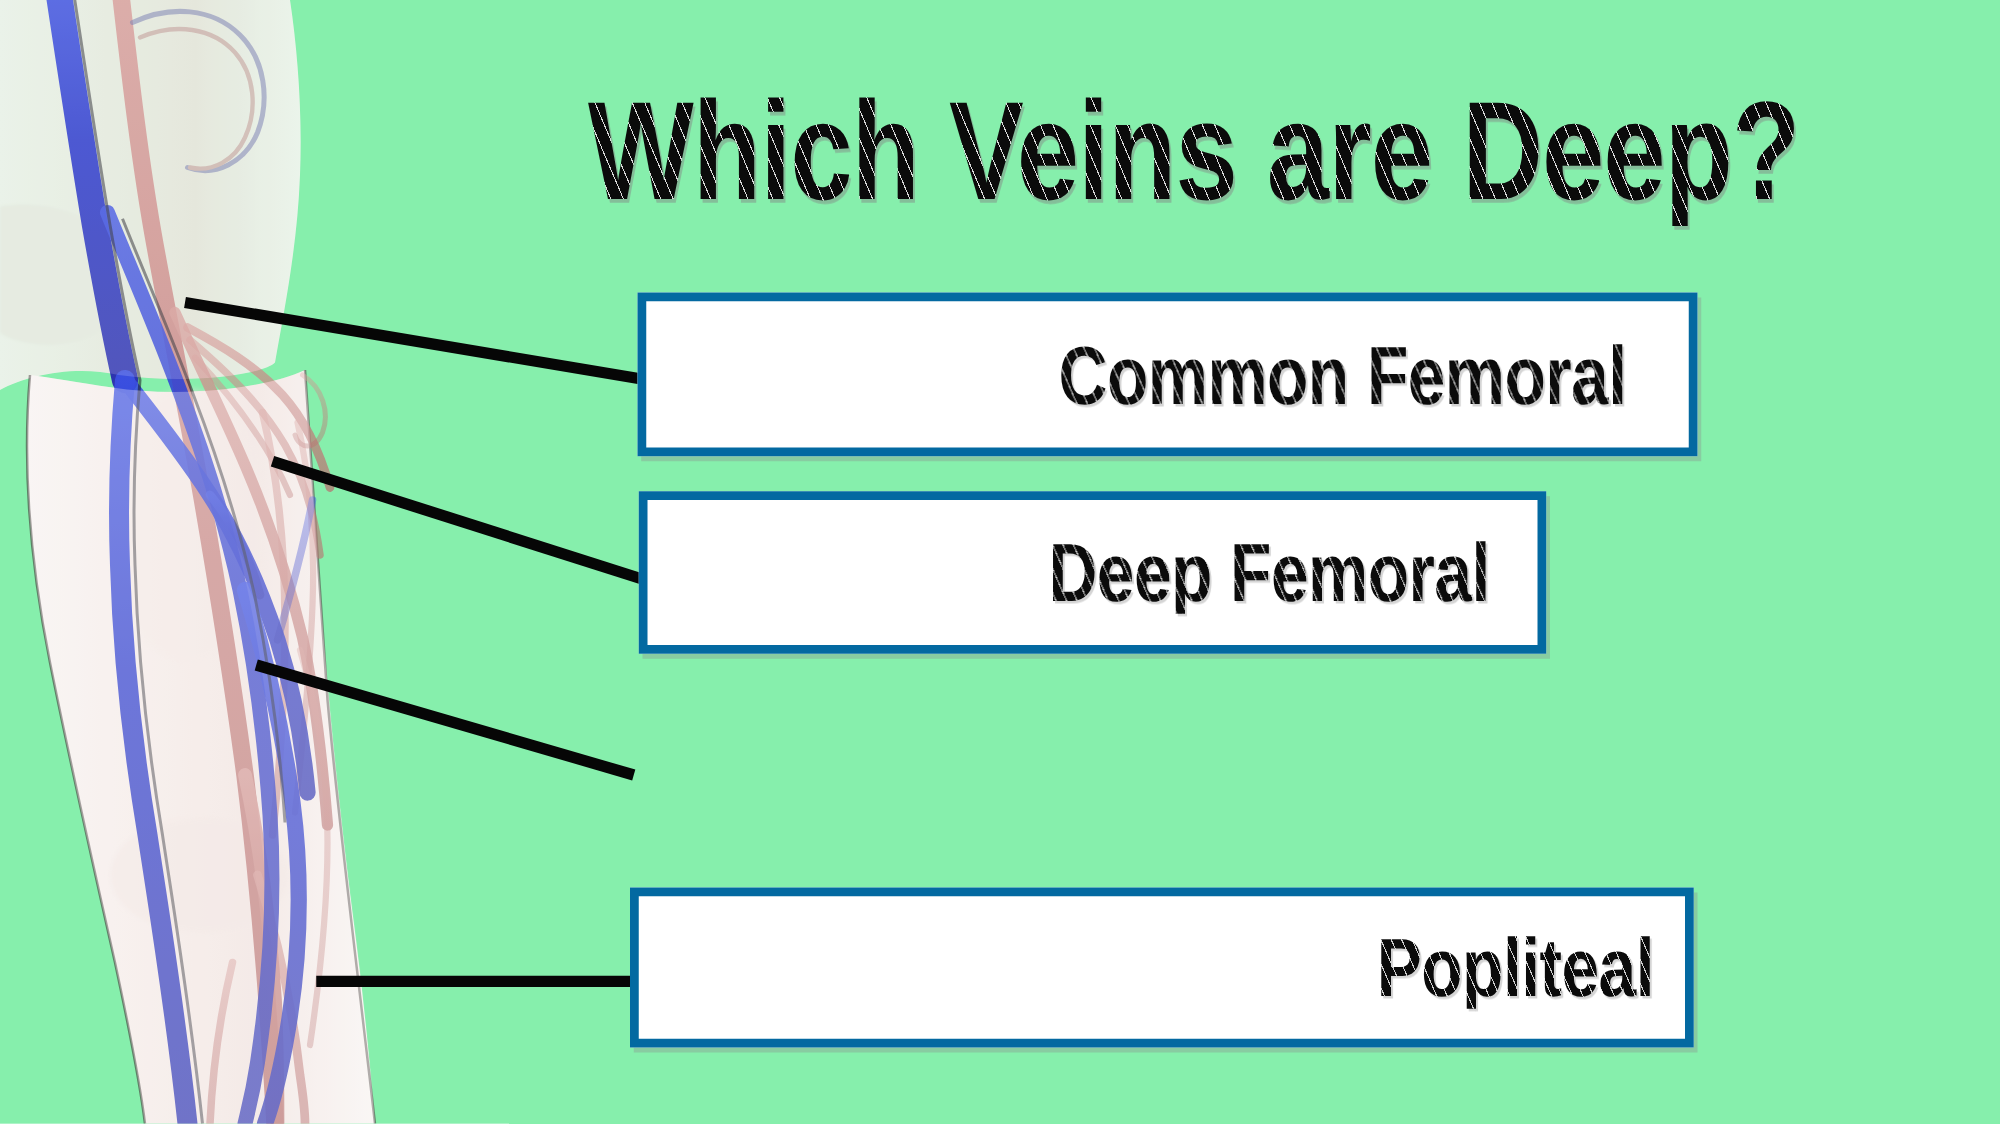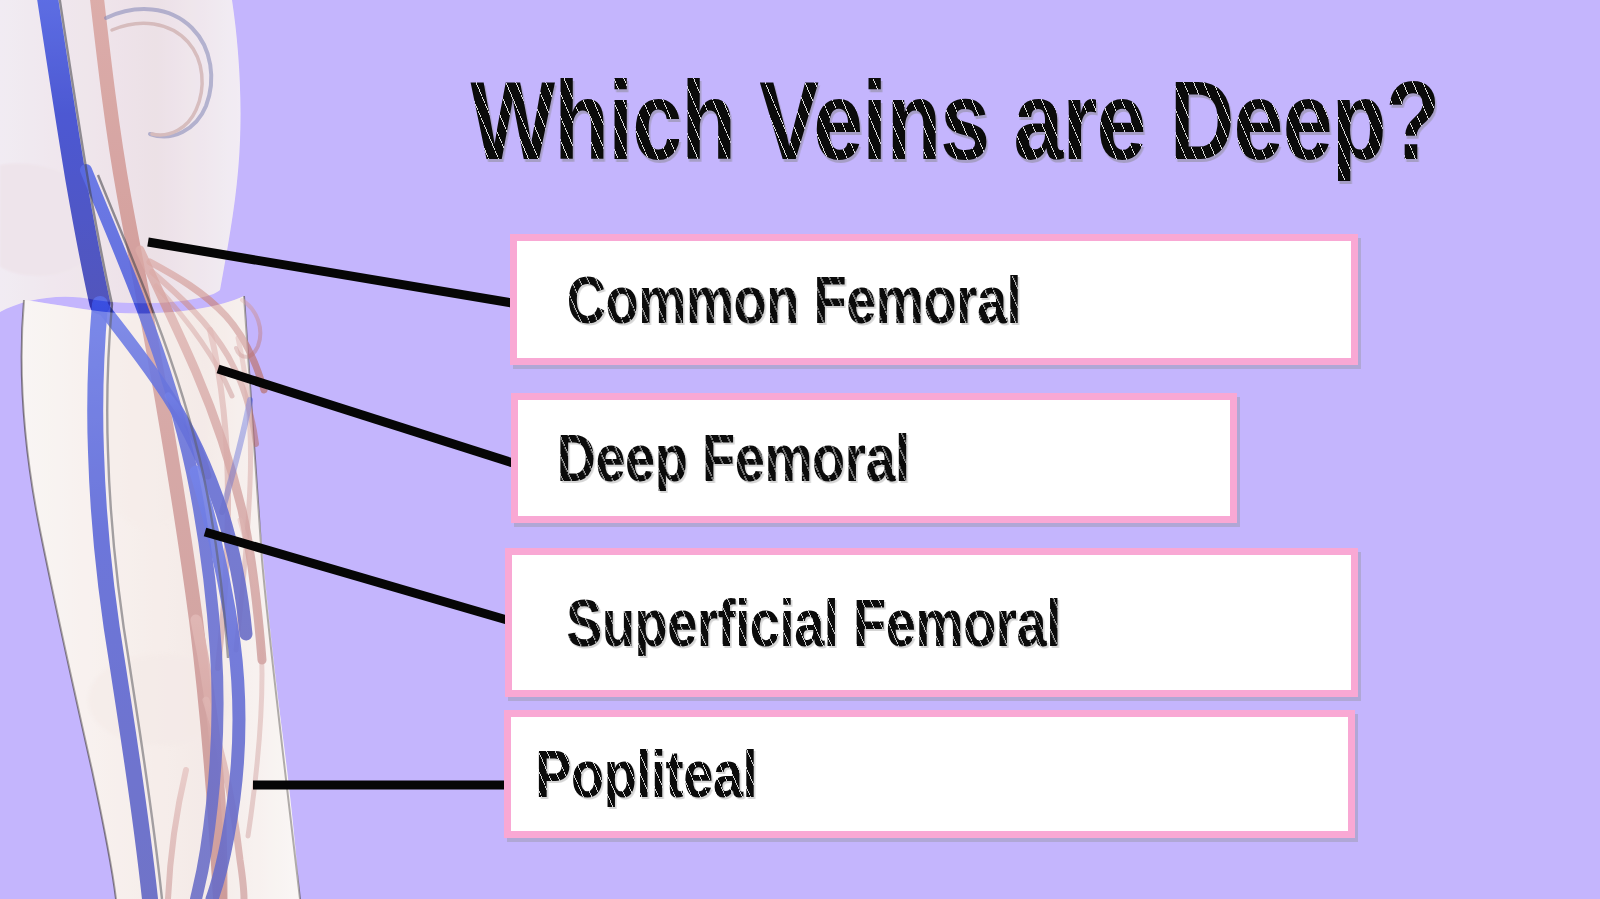--- a/index.html
+++ b/index.html
@@ -4,21 +4,21 @@
 <title>Which Veins are Deep?</title>
 <style>
   html,body{margin:0;padding:0;}
   body{
     width:1600px;height:899px;
     background:#ffffff;
     font-family:"Liberation Sans", sans-serif;
     overflow:hidden;
     position:relative;
   }
-  #stage{position:absolute;inset:0;width:1600px;height:899px;background:#c4b5fd;}
+  #stage{position:absolute;inset:0;width:1600px;height:899px;background:#86efac;}
 
   
   #anatomy{
     position:absolute;left:0;top:0;width:340px;height:899px;
     overflow:hidden;
   }
   #anatomy svg{display:block;}
 
   
   #title{
@@ -54,26 +54,26 @@
     filter:drop-shadow(2px 3px 0 rgba(130,130,130,.45));
   }
 
   
   #leaders{position:absolute;left:0;top:0;width:1600px;height:899px;pointer-events:none;}
 
   
   .label-box{
     position:absolute;
     background:#ffffff;
-    border:7px solid #f9a8d4;
+    border:7px solid #0369a1;
     box-sizing:border-box;
     box-shadow:3px 4px 0 rgba(140,140,140,.35);
     display:flex;
     align-items:center;
-    justify-content:flex-start;
+    justify-content:flex-end;
   }
   .label-text{
     font-family:"Liberation Sans", sans-serif;
     font-weight:700;
     font-size:66px;
     line-height:1;
     letter-spacing:-0.5px;
     transform:scaleX(0.82);
     transform-origin:center center;
     white-space:nowrap;
@@ -236,21 +236,18 @@
   </svg>
 
   <div id="box-1" class="label-box">
     <span class="label-text">Common Femoral</span>
   </div>
 
   <div id="box-2" class="label-box">
     <span class="label-text">Deep Femoral</span>
   </div>
 
-  <div id="box-3" class="label-box">
-    <span class="label-text">Superficial Femoral</span>
-  </div>
 
   <div id="box-4" class="label-box">
     <span class="label-text">Popliteal</span>
   </div>
 
 </div>
 
 </body></html>

